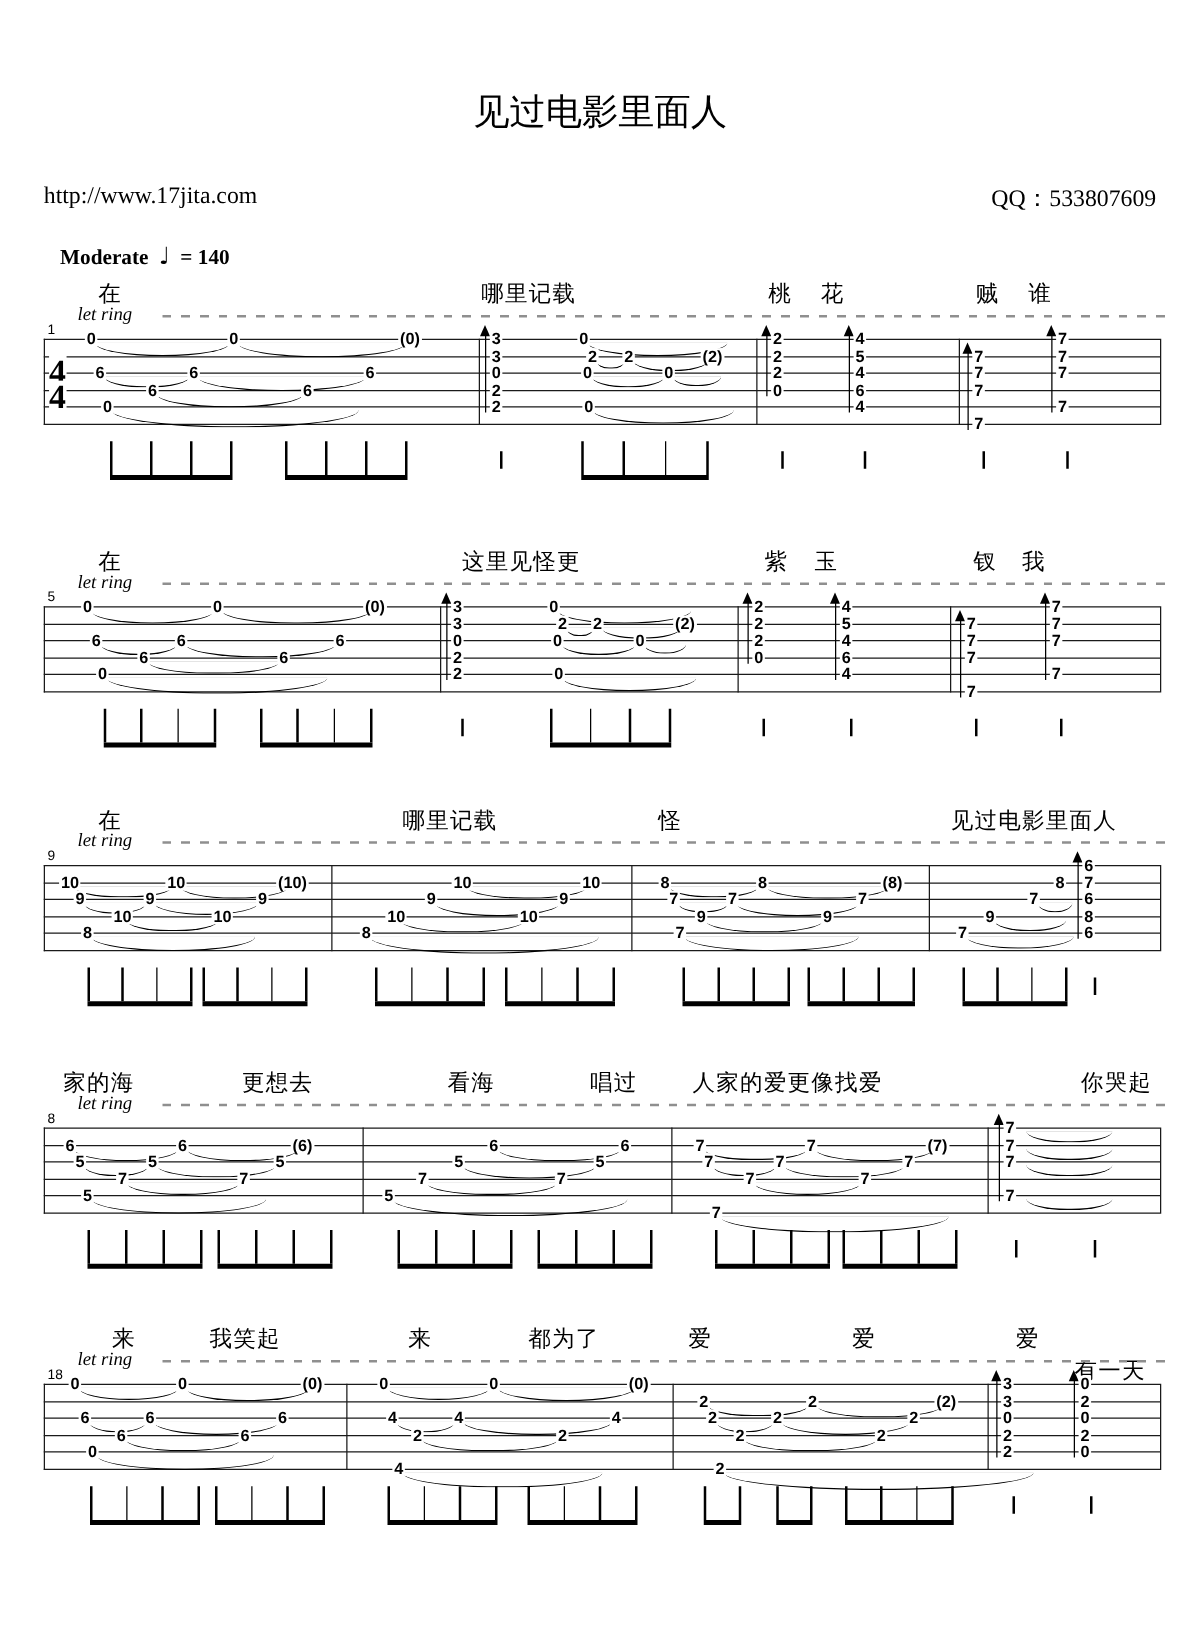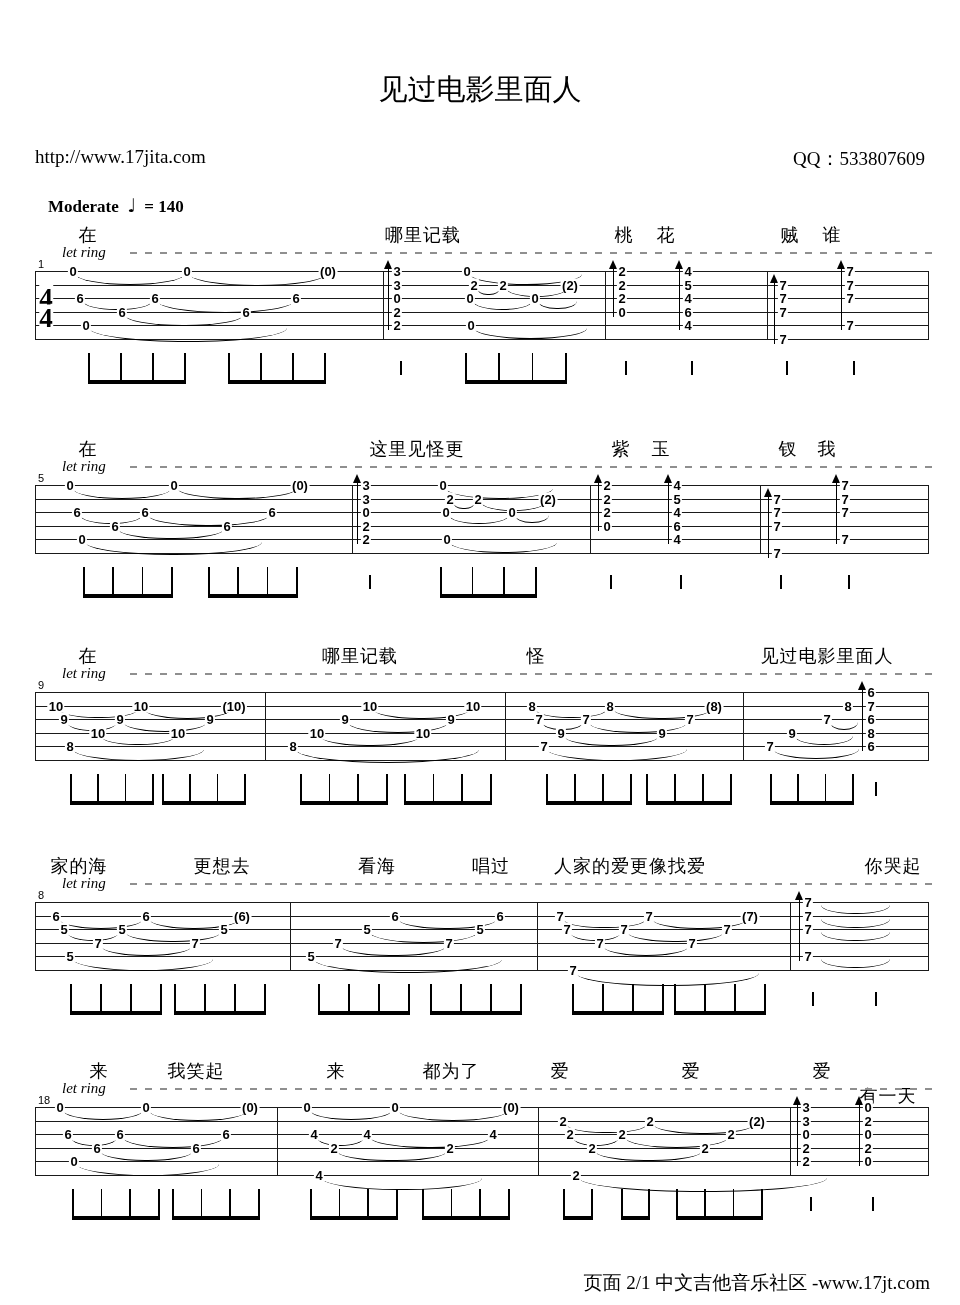--- a/index.html
+++ b/index.html
@@ -566,14 +566,13 @@
       <div class="stem" style="left: 648px; top: 1188.5px; height: 27px;"></div>
       <div class="beam-bar" style="left: 621px; top: 1215.5px; width: 28.6px;"></div>
       <div class="stem" style="left: 676px; top: 1188.5px; height: 27px;"></div>
       <div class="stem" style="left: 704.333px; top: 1188.5px; height: 27px;"></div>
       <div class="stem" style="left: 732.667px; top: 1188.5px; height: 27px;"></div>
       <div class="stem" style="left: 761px; top: 1188.5px; height: 27px;"></div>
       <div class="beam-bar" style="left: 676px; top: 1215.5px; width: 86.6px;"></div>
       <div class="stem" style="left: 810px; top: 1196.5px; height: 14px;"></div>
       <div class="stem" style="left: 872px; top: 1196.5px; height: 14px;"></div>
     </div>
-  <div class="footer">页面 2/1 中文吉他音乐社区 -www.17jt.com</div>
 </div>
 
 </body></html>

